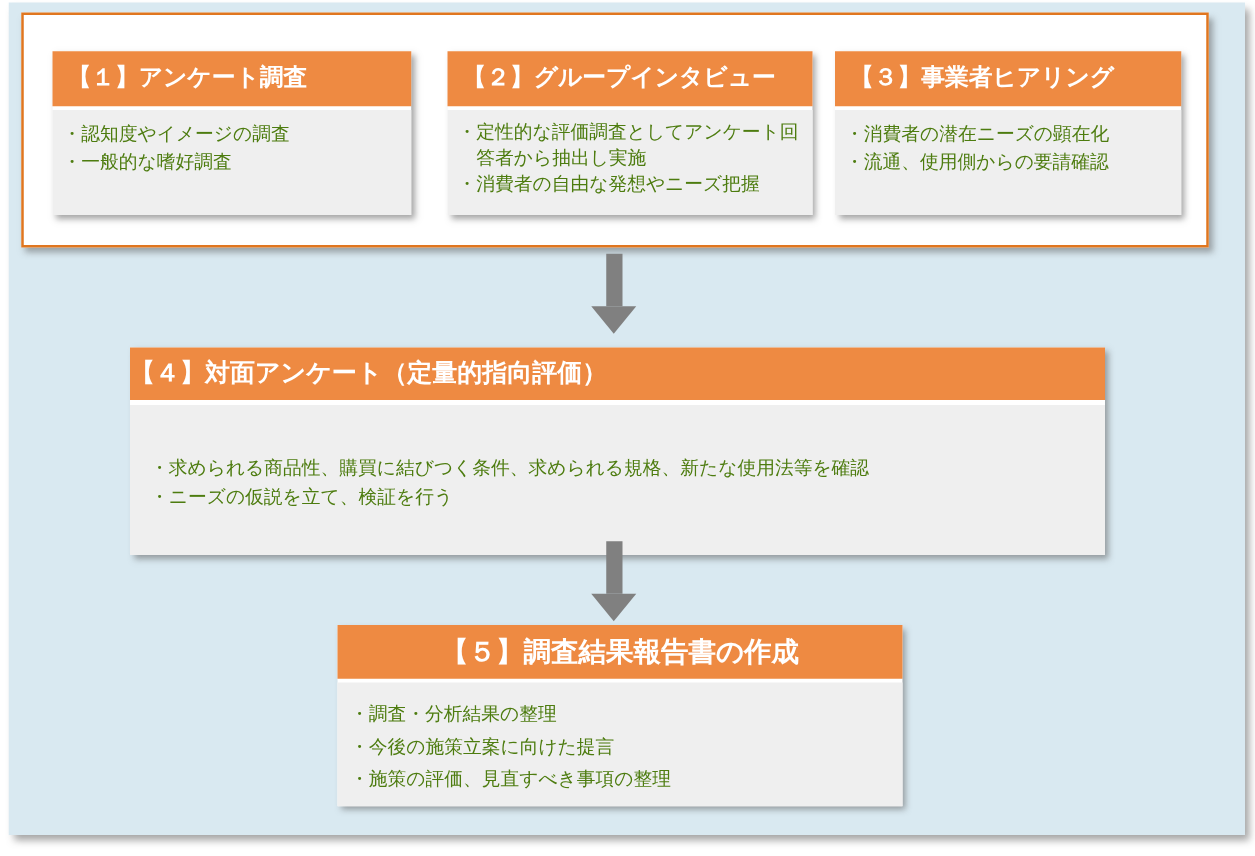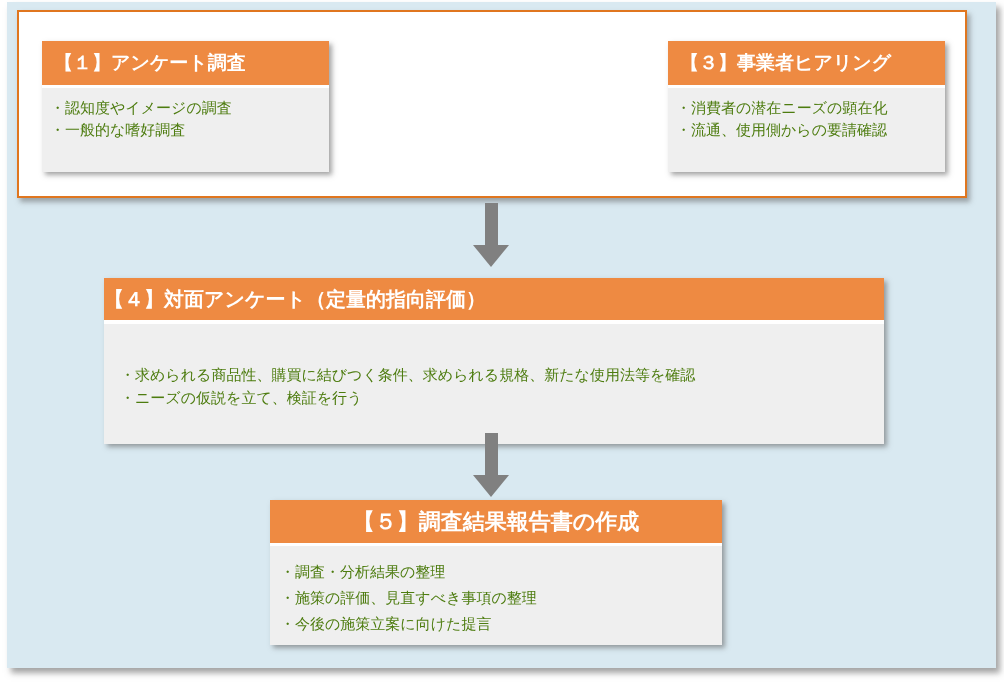--- a/index.html
+++ b/index.html
@@ -88,20 +88,29 @@
     <div class="pbox box-1">
       <div class="hd">【１】アンケート調査</div>
       <div class="bd">
         <ul>
           <li>・認知度やイメージの調査</li>
           <li>・一般的な嗜好調査</li>
         </ul>
       </div>
     </div>
 
+    <div class="pbox box-2">
+      <div class="hd">【２】グループインタビュー</div>
+      <div class="bd">
+        <ul>
+          <li>・定性的な評価調査としてアンケート回答者から抽出し実施</li>
+          <li>・消費者の自由な発想やニーズ把握</li>
+        </ul>
+      </div>
+    </div>
 
     <div class="pbox box-3">
       <div class="hd">【３】事業者ヒアリング</div>
       <div class="bd">
         <ul>
           <li>・消費者の潜在ニーズの顕在化</li>
           <li>・流通、使用側からの要請確認</li>
         </ul>
       </div>
     </div>
@@ -126,19 +135,19 @@
   <div class="arrow arrow-2">
     <div class="shaft"></div>
     <div class="head"></div>
   </div>
 
   <div class="pbox box-5">
     <div class="hd">【５】調査結果報告書の作成</div>
     <div class="bd">
       <ul>
         <li>・調査・分析結果の整理</li>
+        <li>・今後の施策立案に向けた提言</li>
         <li>・施策の評価、見直すべき事項の整理</li>
-        <li>・今後の施策立案に向けた提言</li>
       </ul>
     </div>
   </div>
 
 </div>
 
 </body></html>

